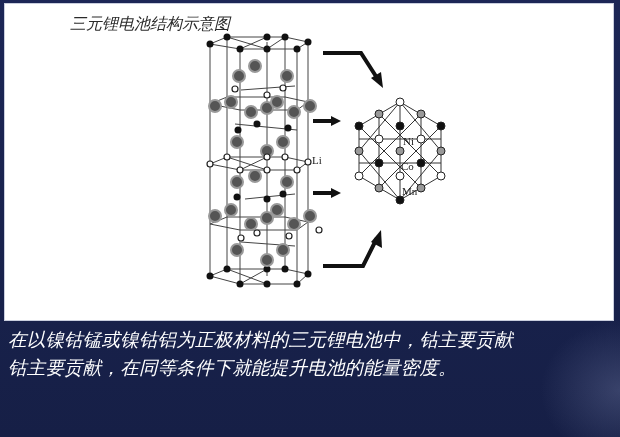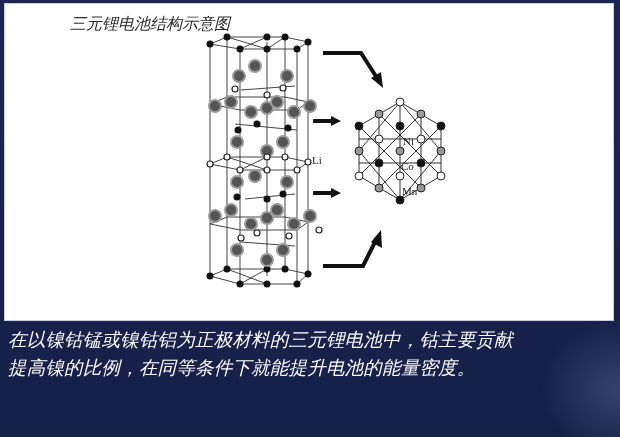--- a/index.html
+++ b/index.html
@@ -209,16 +209,16 @@
     <g font-family="'Liberation Serif', serif" font-size="11" fill="#222">
       <text x="398" y="141">Ni</text>
       <text x="396" y="166">Co</text>
       <text x="397" y="191">Mn</text>
     </g>
   </svg>
 </div>
 
 <div class="caption">
   <span class="line">在以镍钴锰或镍钴铝为正极材料的三元锂电池中，钴主要贡献</span>
-  <span class="line">提高镍的比例，在同等条件下就能提升电池的能量密度。</span>
+  <span class="line">钴主要贡献，在同等条件下就能提升电池的能量密度。</span>
 </div>
 
 <div class="watermark">汽车之家</div>
 
 </body></html>

